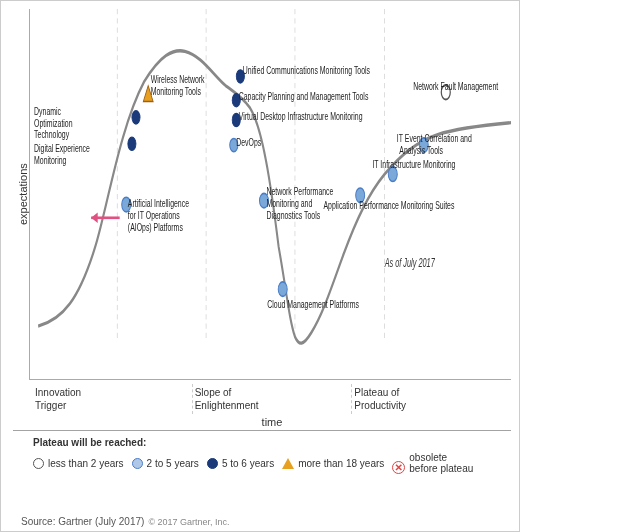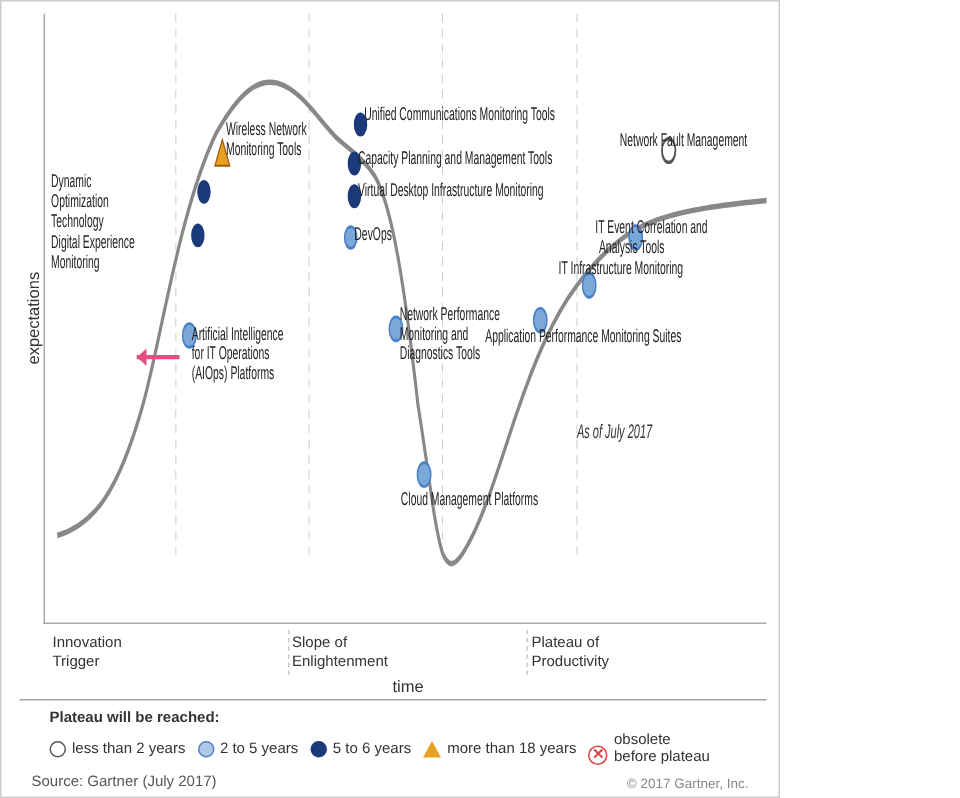--- a/index.html
+++ b/index.html
@@ -233,17 +233,17 @@
         <span class="dot-triangle"></span>
         <span>more than 18 years</span>
       </div>
       <div class="legend-item">
         <span class="dot-x-circle">✕</span>
         <span>obsolete<br>before plateau</span>
       </div>
     </div>
   </div>
 
-  <div style="display:flex; justify-content:space-between; align-items:flex-end; padding: 2px 4px 0 4px;">
+  <div style="display:flex; align-items:flex-end; padding: 2px 4px 0 4px; margin-top: 36px;">
     <div class="footer-source">Source: Gartner (July 2017)</div>
     <div class="copyright">© 2017 Gartner, Inc.</div>
   </div>
 </div>
 
 </body></html>

